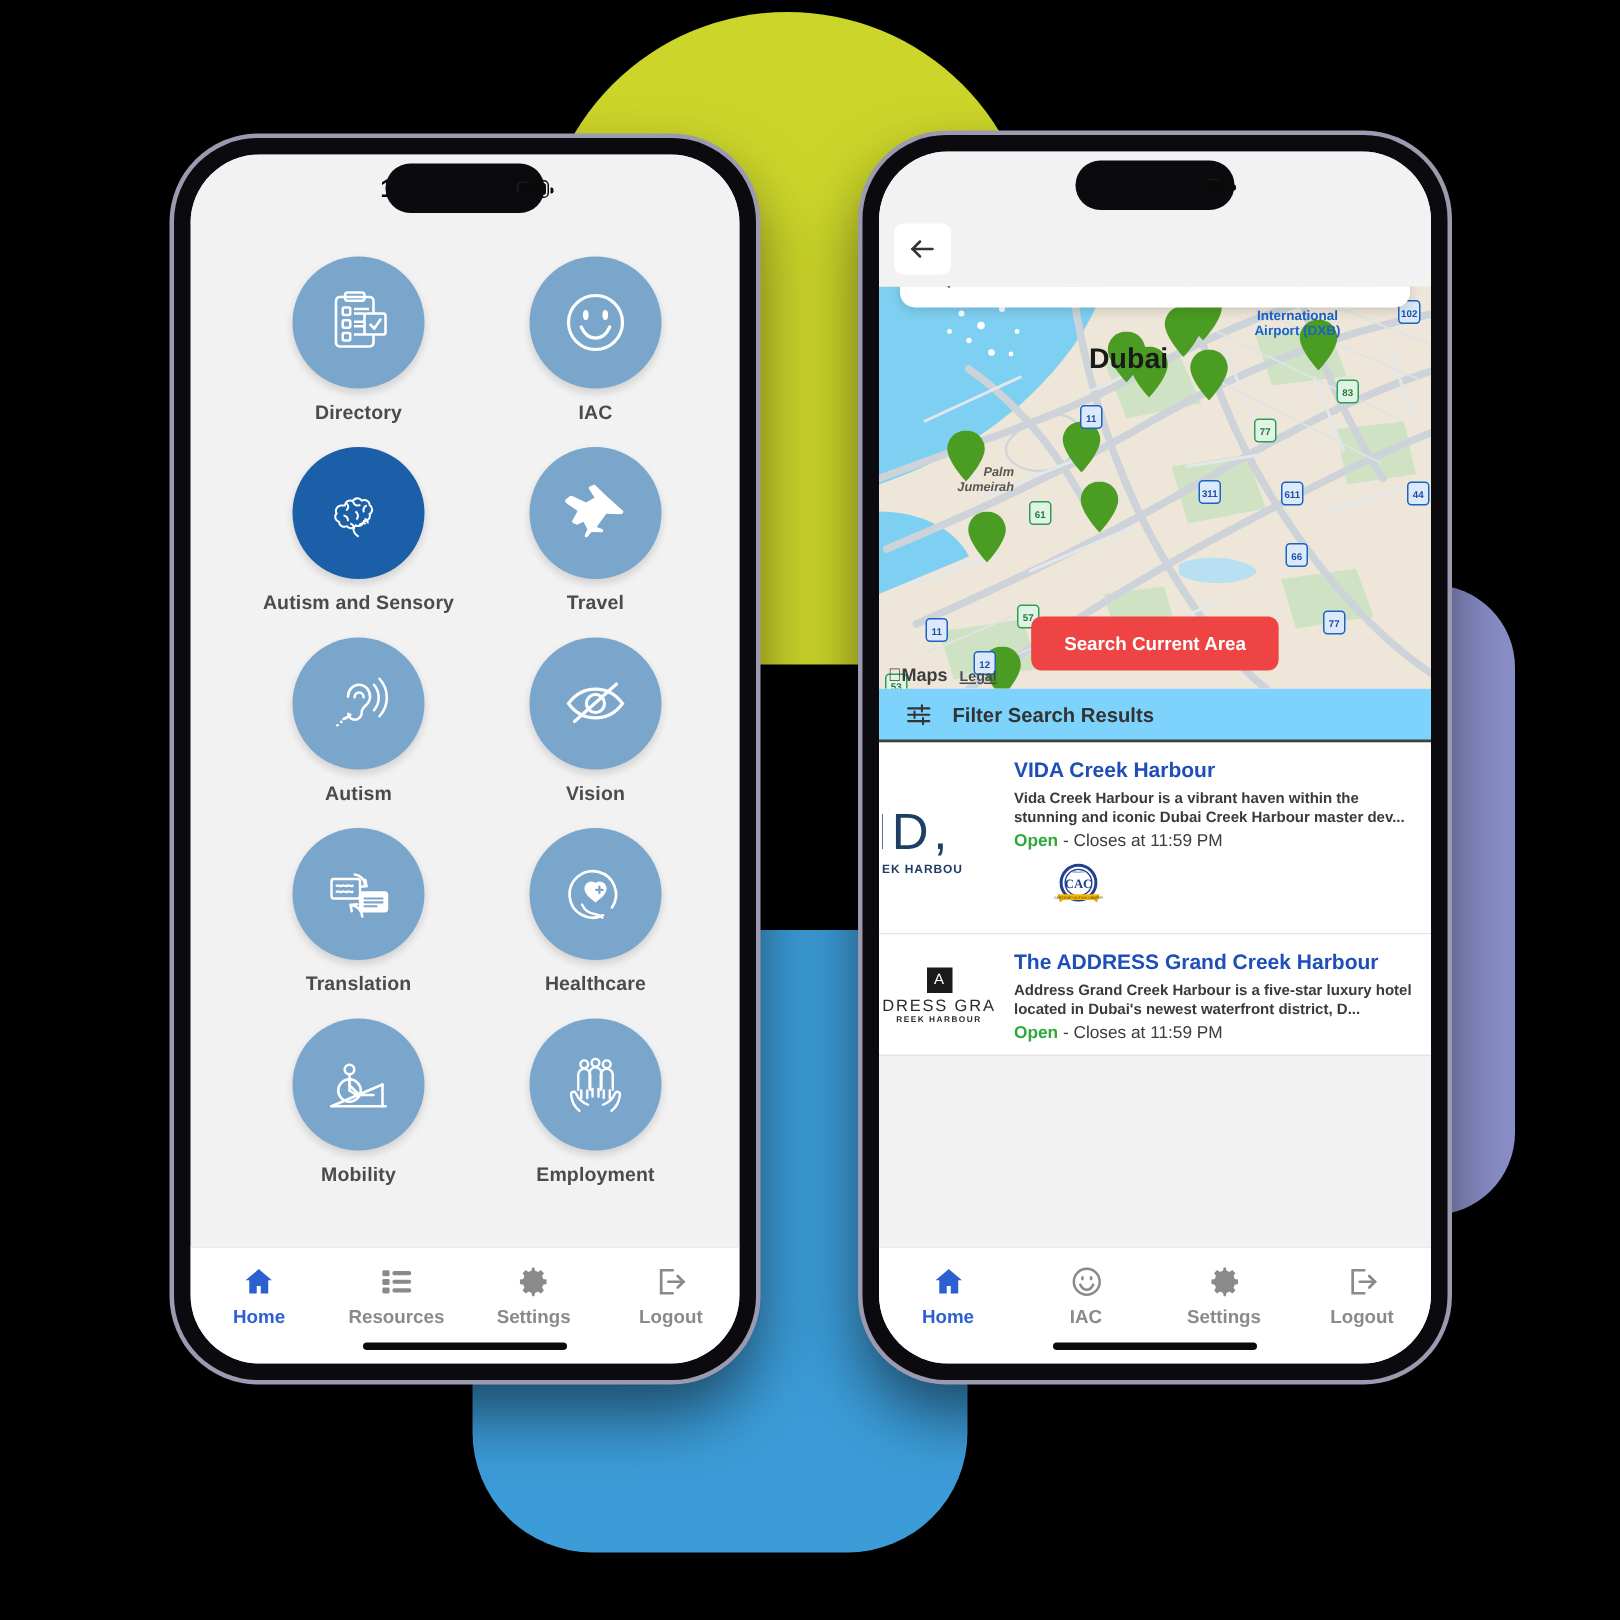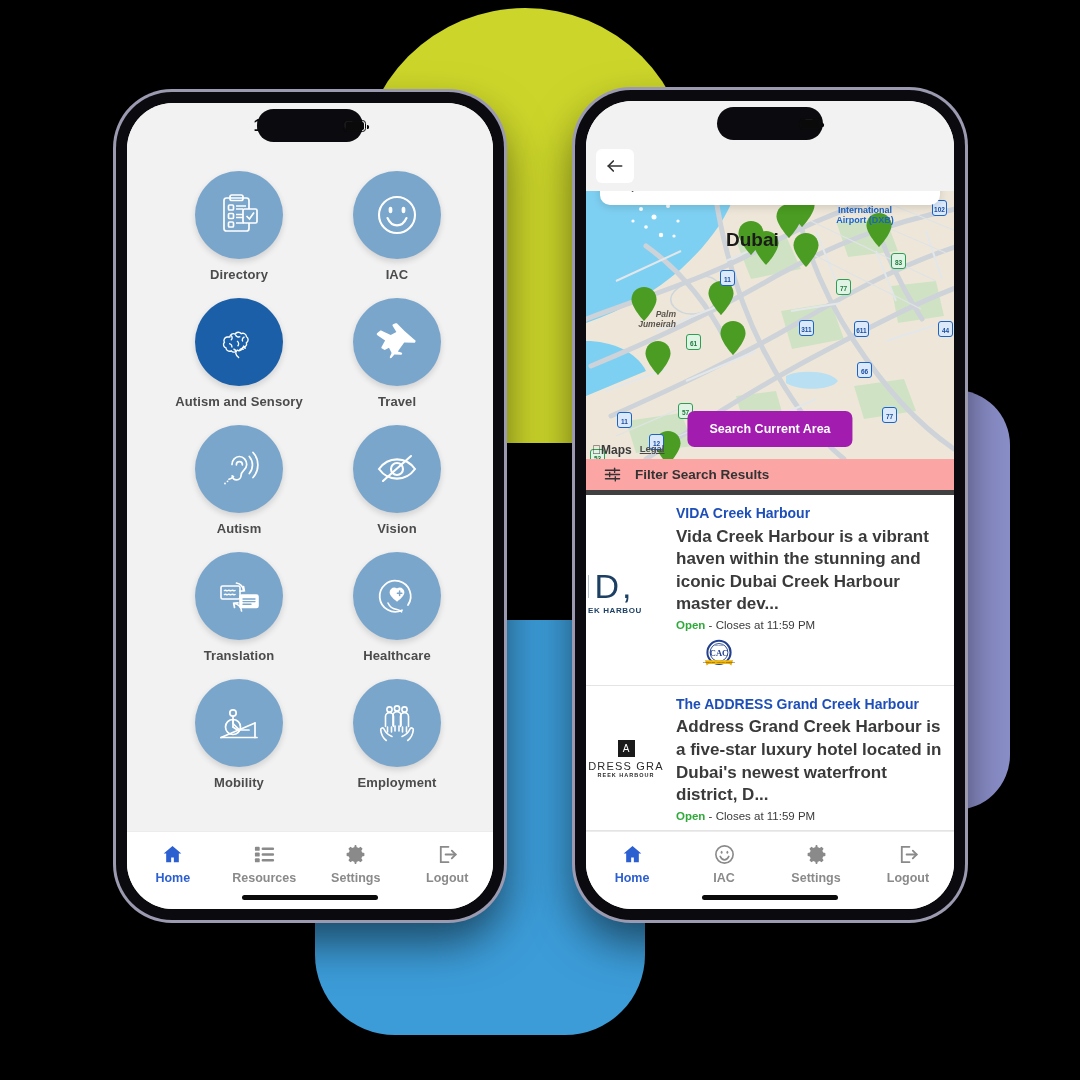--- a/index.html
+++ b/index.html
@@ -142,21 +142,21 @@
   .searchbox {
     position: absolute; left: 14px; right: 14px; top: -30px;
     height: 44px; background: #fff; border-radius: 10px;
     display: flex; align-items: center; gap: 14px; padding: 0 16px;
     box-shadow: 0 2px 8px rgba(0,0,0,.14); z-index: 4;
   }
   .searchbox svg { width: 19px; height: 19px; flex: none; }
   .pin { position: absolute; width: 26px; height: 34px; }
   .map-attrib {
     position: absolute; left: 6px; bottom: 2px; z-index: 3;
-    display: flex; align-items: flex-start; gap: 8px;
+    display: flex; align-items: flex-end; gap: 8px;
     font-size: 12px; font-weight: 700; color: #3c3c3c;
   }
   .map-attrib .legal { font-size: 9.5px; font-weight: 700; color: #4a4a4a; text-decoration: underline; }
   .map-city {
     position: absolute; z-index: 2; color: #1a1a1a;
     font-size: 19px; font-weight: 700;
   }
   .map-airport {
     position: absolute; z-index: 2; color: #1b63c4;
     font-size: 9px; font-weight: 700; line-height: 1.12; text-align: center;
@@ -166,42 +166,42 @@
   .shield {
     position: absolute; z-index: 2; width: 15px; height: 16px;
     border-radius: 3px; border: 1.4px solid #1b63c4; background: #dbe9fb;
     font-size: 6.5px; font-weight: 700; color: #1b4fa0;
     display: flex; align-items: flex-end; justify-content: center; line-height: 1;
     padding-bottom: 1.5px;
   }
   .shield.g { border-color: #2e9e55; background: #e0f4e6; color: #1d7a3c; }
   .search-area-btn {
     position: absolute; z-index: 4; left: 50%; transform: translateX(-50%);
-    bottom: 12px; background: #a21caf; color: #fff;
+    bottom: 12px; background: #ef4444; color: #fff;
     font-size: 12.5px; font-weight: 700; padding: 11px 22px; border-radius: 7px;
     white-space: nowrap;
   }
   .filter-row {
-    height: 36px; background: #fca5a5; display: flex; align-items: center;
-    gap: 14px; padding: 0 18px; border-bottom: 5px solid #404040;
+    height: 36px; background: #7dd3fc; display: flex; align-items: center;
+    gap: 14px; padding: 0 18px; border-bottom: 2px solid #404040;
   }
   .filter-row svg { width: 17px; height: 17px; }
   .filter-label { font-size: 13.5px; font-weight: 700; color: #333; }
   .result {
     background: #fff; display: flex; gap: 12px;
     padding: 10px 12px 8px 2px; border-bottom: 1px solid #e4e4e4;
   }
   .result-logo {
     width: 76px; flex: none; display: flex; flex-direction: column;
     align-items: center; justify-content: center; overflow: hidden;
   }
   .result-body { flex: 1; min-width: 0; }
   .result-title { font-size: 14px; font-weight: 700; color: #1e4fb8; line-height: 1.25; }
   .result-desc {
-    font-size: 17px; font-weight: 700; color: #3a3a3a;
+    font-size: 10px; font-weight: 700; color: #3a3a3a;
     line-height: 1.33; margin-top: 3px;
   }
   .result-hours { font-size: 11.5px; margin-top: 3px; }
   .result-hours .open { color: #2faa3a; font-weight: 600; }
   .result-hours .dash { color: #3a3a3a; }
   .result-hours .closes { color: #3a3a3a; }
   .badge-row { padding: 6px 0 2px 26px; }
 
   
   .vida { transform: translateX(-14px); }

